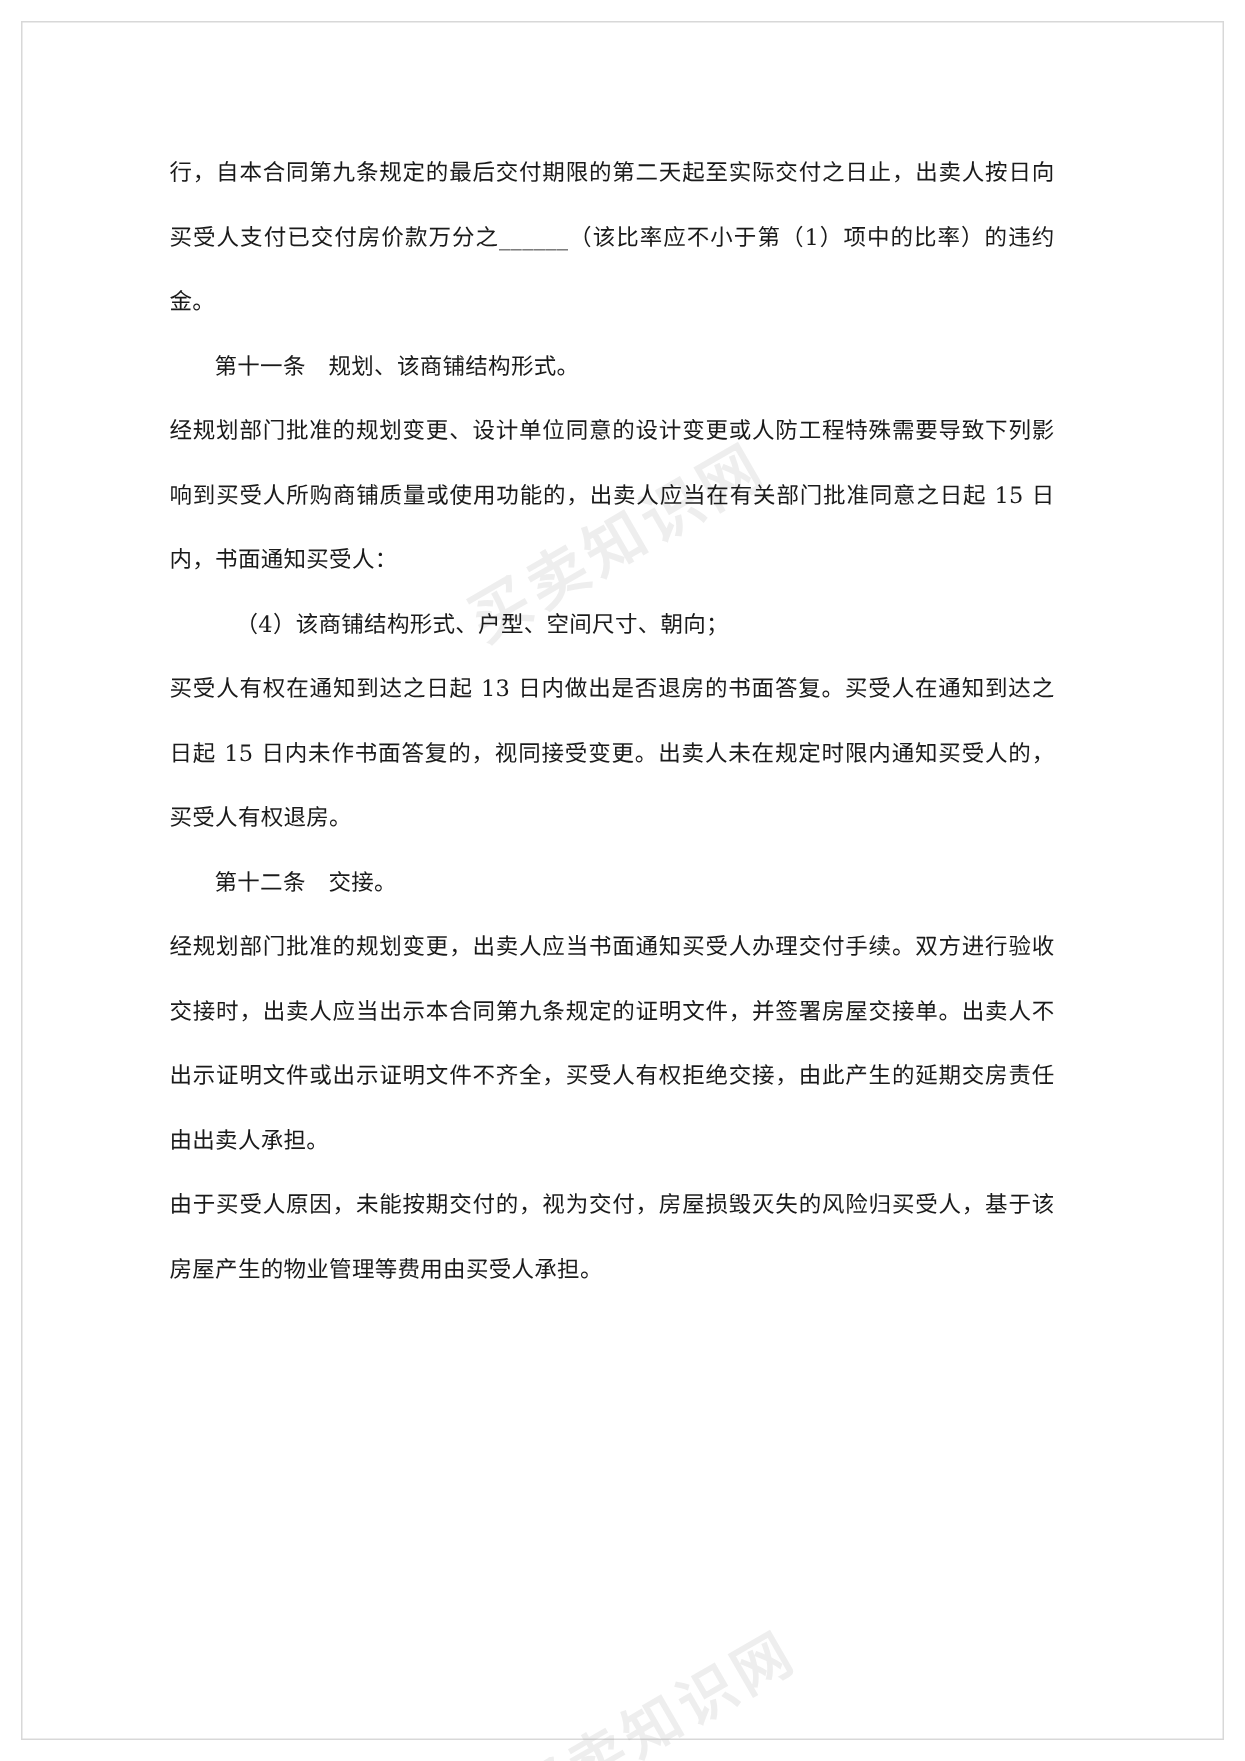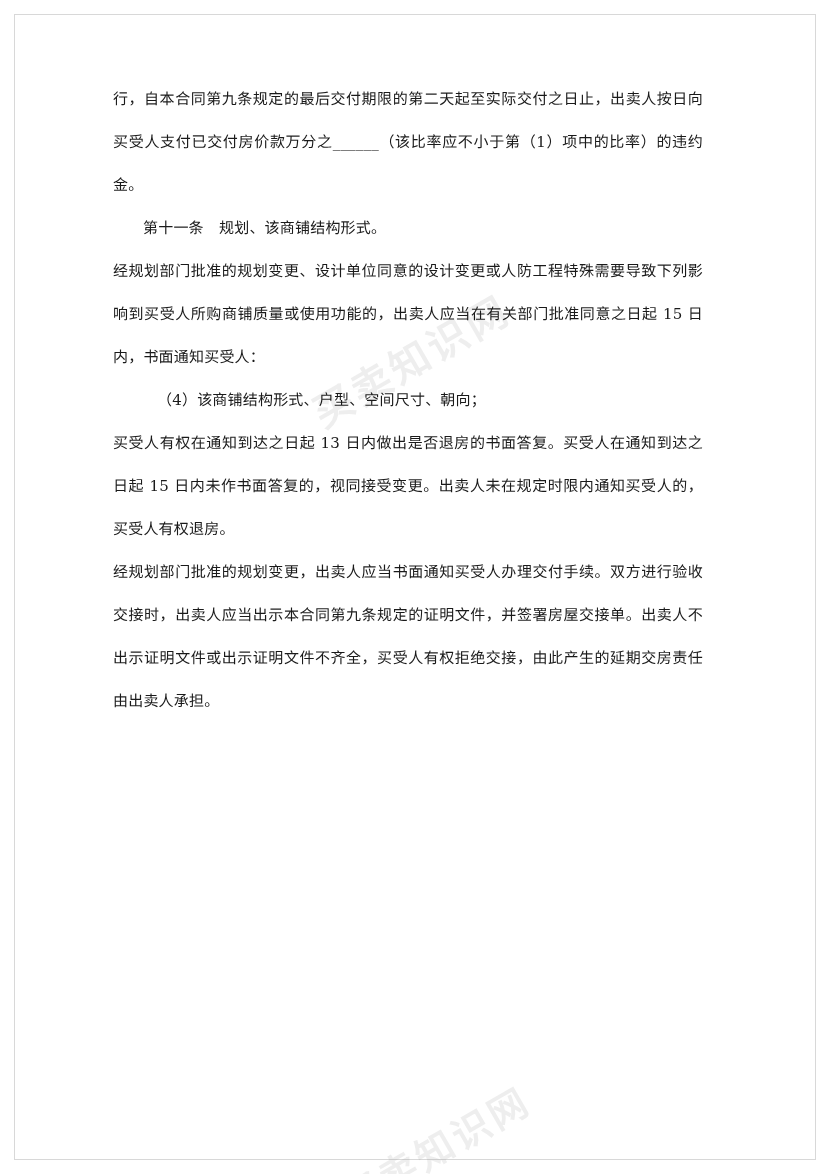--- a/index.html
+++ b/index.html
@@ -25,21 +25,21 @@
     left: 14px;
     top: 14px;
     right: 14px;
     bottom: 14px;
     border: 1px solid #d8d8d8;
     pointer-events: none;
   }
   .content {
     position: absolute;
     left: 113px;
-    top: 78px;
+    top: 94px;
     width: 590px;
   }
   p {
     margin: 0 0 0 0;
     font-size: 15px;
     line-height: 43px;
     color: #1a1a1a;
     font-family: "DejaVu Serif", "Liberation Serif", serif;
     letter-spacing: 0.2px;
     text-align: justify;
@@ -78,15 +78,17 @@
 
   <div class="watermark wm1">买卖知识网</div>
   <div class="watermark wm2">买卖知识网</div>
 
   <div class="content">
     <p class="indent1">行，自本合同第九条规定的最后交付期限的第二天起至实际交付之日止，出卖人按日向买受人支付已交付房价款万分之______（该比率应不小于第（1）项中的比率）的违约金。</p>
     <p class="indent2">第十一条　规划、该商铺结构形式。</p>
     <p class="indent1">经规划部门批准的规划变更、设计单位同意的设计变更或人防工程特殊需要导致下列影响到买受人所购商铺质量或使用功能的，出卖人应当在有关部门批准同意之日起 15 日内，书面通知买受人：</p>
     <p class="indent3">（4）该商铺结构形式、户型、空间尺寸、朝向；</p>
     <p class="indent1">买受人有权在通知到达之日起 13 日内做出是否退房的书面答复。买受人在通知到达之日起 15 日内未作书面答复的，视同接受变更。出卖人未在规定时限内通知买受人的，买受人有权退房。</p>
+    <p class="indent2">第十二条　交接。</p>
     <p class="indent1">经规划部门批准的规划变更，出卖人应当书面通知买受人办理交付手续。双方进行验收交接时，出卖人应当出示本合同第九条规定的证明文件，并签署房屋交接单。出卖人不出示证明文件或出示证明文件不齐全，买受人有权拒绝交接，由此产生的延期交房责任由出卖人承担。</p>
+    <p class="indent1">由于买受人原因，未能按期交付的，视为交付，房屋损毁灭失的风险归买受人，基于该房屋产生的物业管理等费用由买受人承担。</p>
   </div>
 </div>
 
 </body></html>

